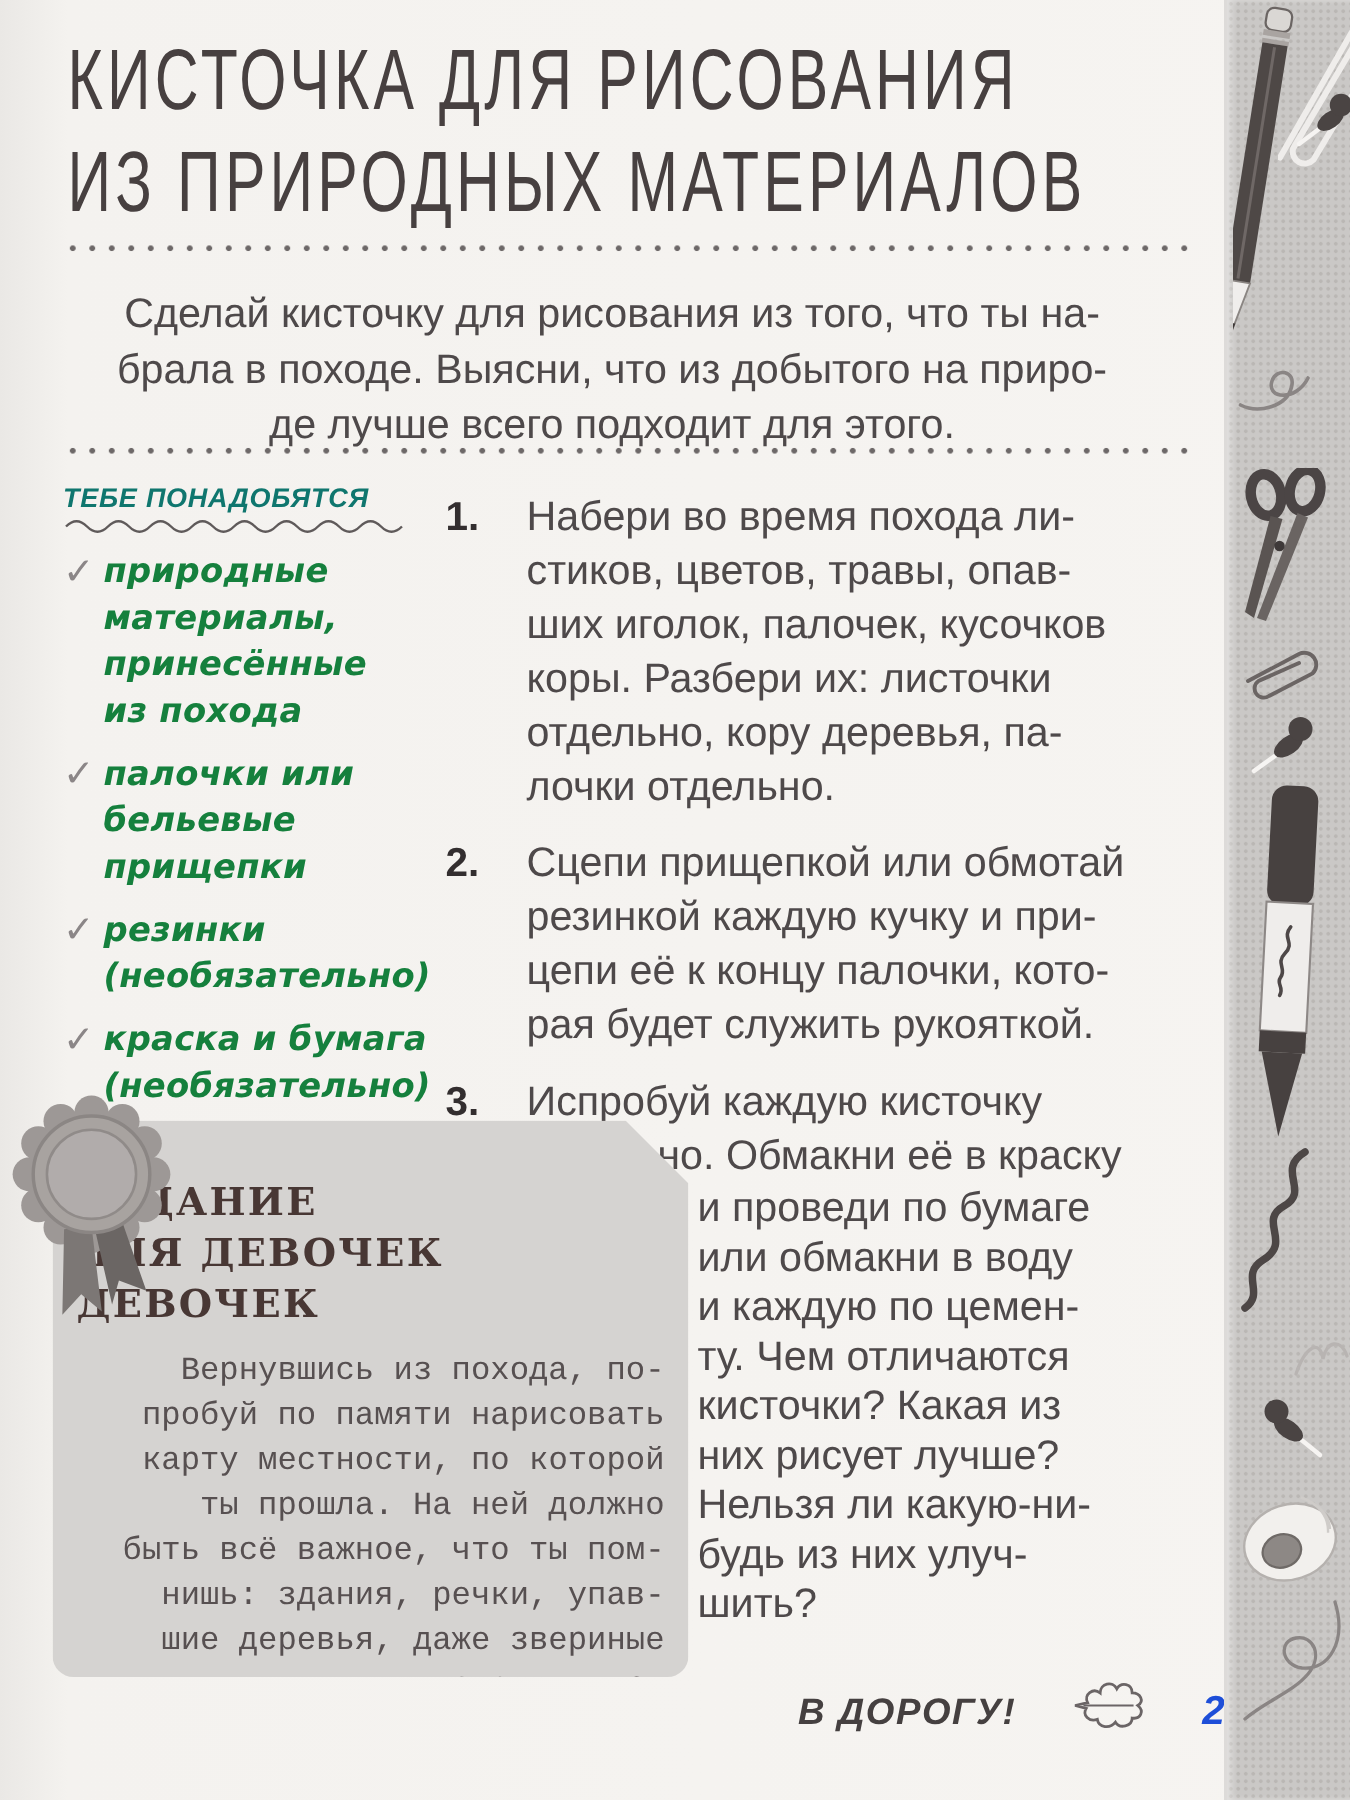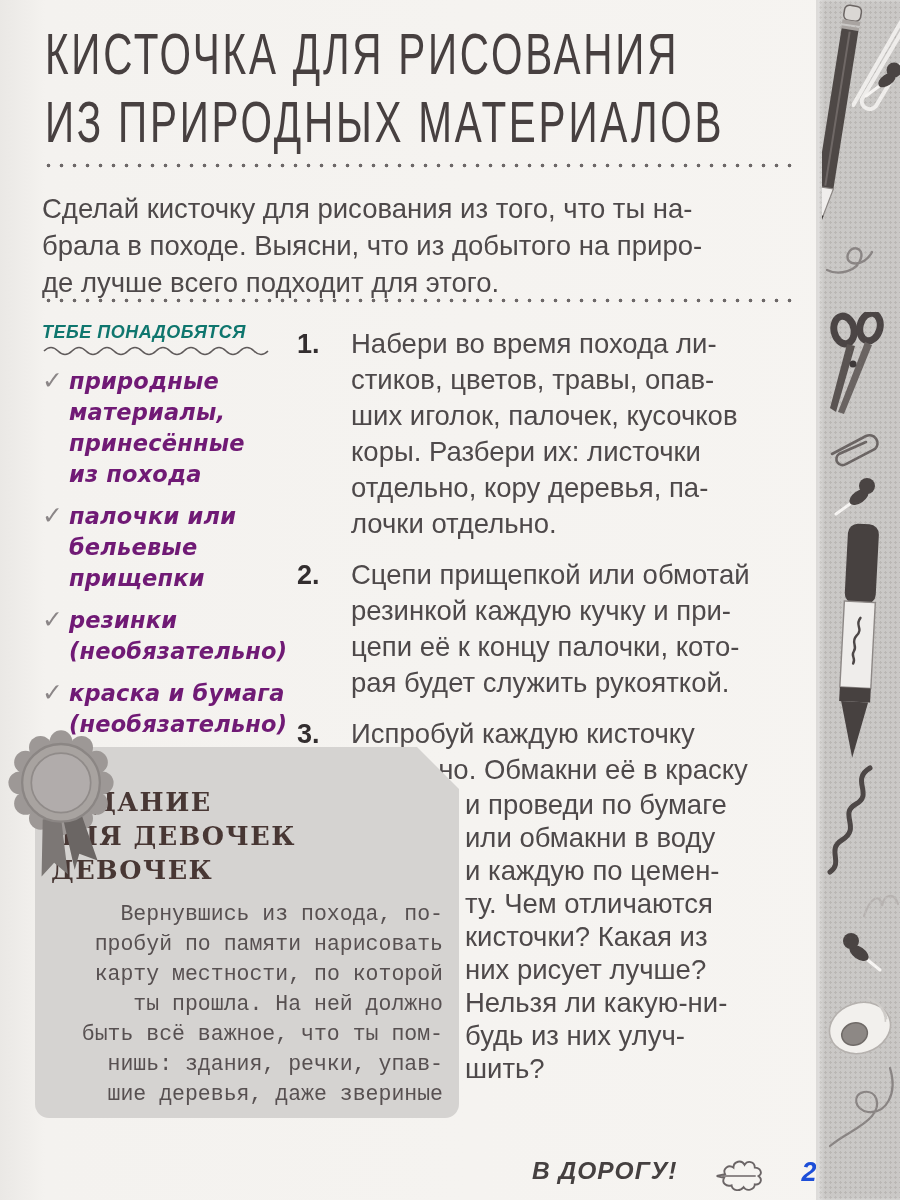--- a/index.html
+++ b/index.html
@@ -31,21 +31,21 @@
     font-size:18px;font-weight:bold;font-style:italic;color:#0f766e;
     letter-spacing:.5px;white-space:nowrap;
   }
   .mat-item{display:flex;align-items:flex-start;margin-bottom:11px;}
   .mat-check{
     font-size:25px;color:#8b8687;margin-right:6px;margin-top:1px;
     font-family:"DejaVu Sans",sans-serif;line-height:28px;
   }
   .mat-lines{
     font-family:"DejaVu Sans",sans-serif;font-style:italic;font-weight:bold;
-    font-size:22.5px;line-height:31px;color:#701a75;letter-spacing:.2px;
+    font-size:22.5px;line-height:31px;color:#15803d;letter-spacing:.2px;
   }
 
   
   .step{position:relative;padding-left:56px;margin-bottom:15px;
         font-size:27.5px;line-height:36px;color:#4e494a;}
   .step-num{position:absolute;left:2px;top:0;font-weight:bold;font-size:27px;color:#332e2f;}
   .step3-wrapped{margin-left:114px;width:312px;line-height:33px;}
 
   
   .task-box{
@@ -57,21 +57,21 @@
   .box-title{
     font-family:"DejaVu Serif",serif;font-weight:bold;
     font-size:25.5px;line-height:34px;letter-spacing:1.5px;color:#483734;
   }
   .box-body{
     margin-top:12px;text-align:right;font-family:"Liberation Mono",monospace;
     font-size:21.5px;line-height:30px;color:#575051;
   }
 
   
-  .footer{display:flex;align-items:flex-start;gap:36px;margin-top:39px;}
+  .footer{display:flex;align-items:flex-end;gap:36px;}
   .footer-label{font-size:24.5px;font-weight:bold;font-style:italic;color:#454040;letter-spacing:1px;}
   .footer-page{font-size:27px;font-weight:bold;color:#1d4ed8;font-style:italic;}
 
   
   .sidebar{
     right:0;top:0;width:82px;height:1200px;overflow:hidden;
     background-color:#cac8c6;
     background-image:radial-gradient(#bab7b4 1px,transparent 1.4px);
     background-size:5px 5px;
     border-left:2px solid #dddbd9;
@@ -86,21 +86,21 @@
 
   <div class="abs" style="left:45px;top:22px;">
     <div class="title-line">КИСТОЧКА ДЛЯ РИСОВАНИЯ</div>
   </div>
   <div class="abs" style="left:45px;top:90px;">
     <div class="title-line">ИЗ ПРИРОДНЫХ МАТЕРИАЛОВ</div>
   </div>
 
   <div class="abs dotted" style="left:42px;top:163px;"></div>
 
-  <div class="abs intro" style="left:42px;top:190px;width:760px;">
+  <div class="abs intro" style="left:28px;top:190px;width:760px;text-align:center;">
     <div>Сделай кисточку для рисования из того, что ты на-</div>
     <div>брала в походе. Выясни, что из добытого на приро-</div>
     <div>де лучше всего подходит для этого.</div>
   </div>
 
   <div class="abs dotted" style="left:42px;top:298px;"></div>
 
   <div class="abs" style="left:42px;top:322px;width:255px;">
     <div class="mat-heading">ТЕБЕ ПОНАДОБЯТСЯ</div>
     <svg width="228" height="10" viewBox="0 0 228 10" style="margin:3px 0 10px 0;">

